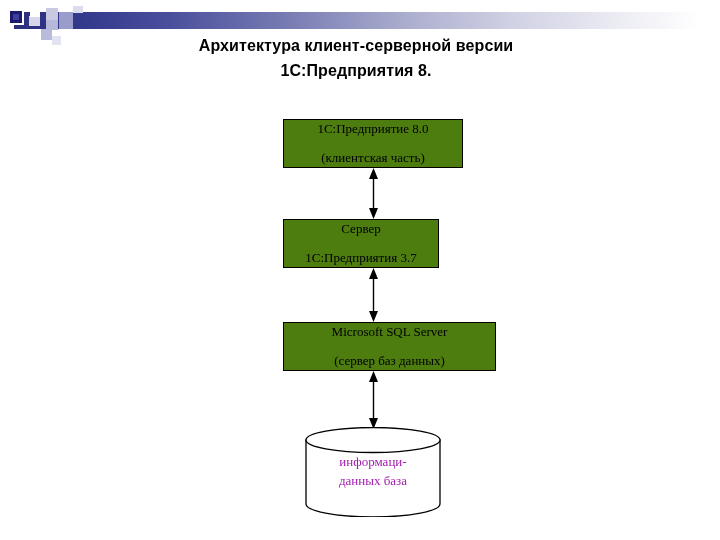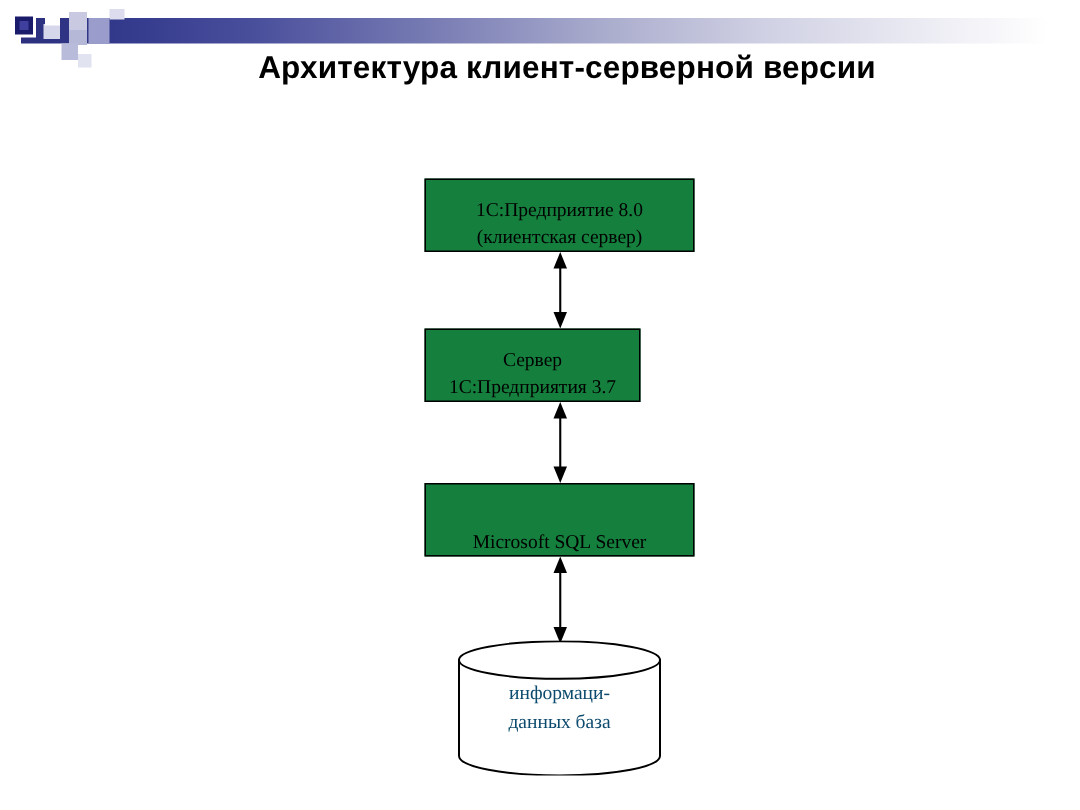--- a/index.html
+++ b/index.html
@@ -117,61 +117,61 @@
     left: 30px;
     top: 12px;
     width: 10px;
     height: 5px;
     background: #ffffff;
   }
 
   
   #slide-title {
     position: absolute;
-    left: 128px;
+    left: 106px;
     top: 33px;
     width: 500px;
     text-align: center;
     font-family: "Liberation Sans", sans-serif;
-    font-size: 21px;
+    font-size: 16px;
     font-weight: bold;
     color: #000000;
     line-height: 25px;
     letter-spacing: 0.1px;
   }
   #slide-title .tline { display: block; }
 
   
   #diagram {
     position: absolute;
     left: 0;
     top: 0;
     width: 720px;
     height: 540px;
   }
   .node-box {
     position: absolute;
     box-sizing: border-box;
     border: 1px solid #000000;
-    background: #15803d;
+    background: #4d7c0f;
     font-family: "Liberation Serif", serif;
     font-size: 13px;
     color: #000000;
     text-align: center;
     display: flex;
     flex-direction: column;
-    justify-content: flex-end;
+    justify-content: space-between;
     align-items: center;
     line-height: 18px;
   }
   .node-box .bline { display: block; white-space: nowrap; }
 
   #box-client { left: 283px; top: 119px; width: 180px; height: 49px; }
-  #box-server { left: 283px; top: 219px; width: 144px; height: 49px; }
-  #box-sql    { left: 283px; top: 322px; width: 180px; height: 49px; }
+  #box-server { left: 283px; top: 219px; width: 156px; height: 49px; }
+  #box-sql    { left: 283px; top: 322px; width: 213px; height: 49px; }
 
   
   .connector {
     position: absolute;
     left: 365px;
     width: 17px;
   }
   #conn-1 { top: 168px; height: 51px; }
   #conn-2 { top: 268px; height: 54px; }
   #conn-3 { top: 371px; height: 58px; }
@@ -186,21 +186,21 @@
   }
   #db-label {
     position: absolute;
     left: 305px;
     top: 452px;
     width: 136px;
     text-align: center;
     font-family: "Liberation Serif", serif;
     font-size: 13px;
     line-height: 19px;
-    color: #0c4a6e;
+    color: #a21caf;
     pointer-events: none;
   }
   #db-label .bline { display: block; white-space: nowrap; }
 </style>
 </head>
 <body>
 
 <div id="header-ornament">
   <div class="grad-bar"></div>
   <div class="sq sq-lav-f"></div>
@@ -211,27 +211,28 @@
   <div class="sq sq-white-notch"></div>
   <div class="sq sq-lav-d"></div>
   <div class="sq sq-lav-g"></div>
   <div class="sq sq-outer-dark"></div>
   <div class="sq sq-dark"></div>
   <div class="sq sq-dark-inner"></div>
 </div>
 
 <div id="slide-title">
   <span class="tline">Архитектура клиент-серверной версии</span>
+  <span class="tline">1С:Предприятия 8.</span>
 </div>
 
 <div id="diagram">
 
   <div class="node-box" id="box-client">
     <span class="bline">1С:Предприятие 8.0</span>
-    <span class="bline">(клиентская сервер)</span>
+    <span class="bline">(клиентская часть)</span>
   </div>
 
   <svg class="connector" id="conn-1" viewBox="0 0 17 51">
     <line x1="8.5" y1="6" x2="8.5" y2="45" stroke="#000000" stroke-width="1.4"></line>
     <polygon points="8.5,0 4,11 13,11" fill="#000000"></polygon>
     <polygon points="8.5,51 4,40 13,40" fill="#000000"></polygon>
   </svg>
 
   <div class="node-box" id="box-server">
     <span class="bline">Сервер</span>
@@ -239,20 +240,21 @@
   </div>
 
   <svg class="connector" id="conn-2" viewBox="0 0 17 54">
     <line x1="8.5" y1="6" x2="8.5" y2="48" stroke="#000000" stroke-width="1.4"></line>
     <polygon points="8.5,0 4,11 13,11" fill="#000000"></polygon>
     <polygon points="8.5,54 4,43 13,43" fill="#000000"></polygon>
   </svg>
 
   <div class="node-box" id="box-sql">
     <span class="bline">Microsoft SQL Server</span>
+    <span class="bline">(сервер баз данных)</span>
   </div>
 
   <svg class="connector" id="conn-3" viewBox="0 0 17 58">
     <line x1="8.5" y1="6" x2="8.5" y2="52" stroke="#000000" stroke-width="1.4"></line>
     <polygon points="8.5,0 4,11 13,11" fill="#000000"></polygon>
     <polygon points="8.5,58 4,47 13,47" fill="#000000"></polygon>
   </svg>
 
   <svg id="db-cylinder" viewBox="0 0 136 90">
     <path d="M1,13 L1,77 A67,13 0 0 0 135,77 L135,13 Z" fill="#ffffff" stroke="#000000" stroke-width="1.3"></path>

